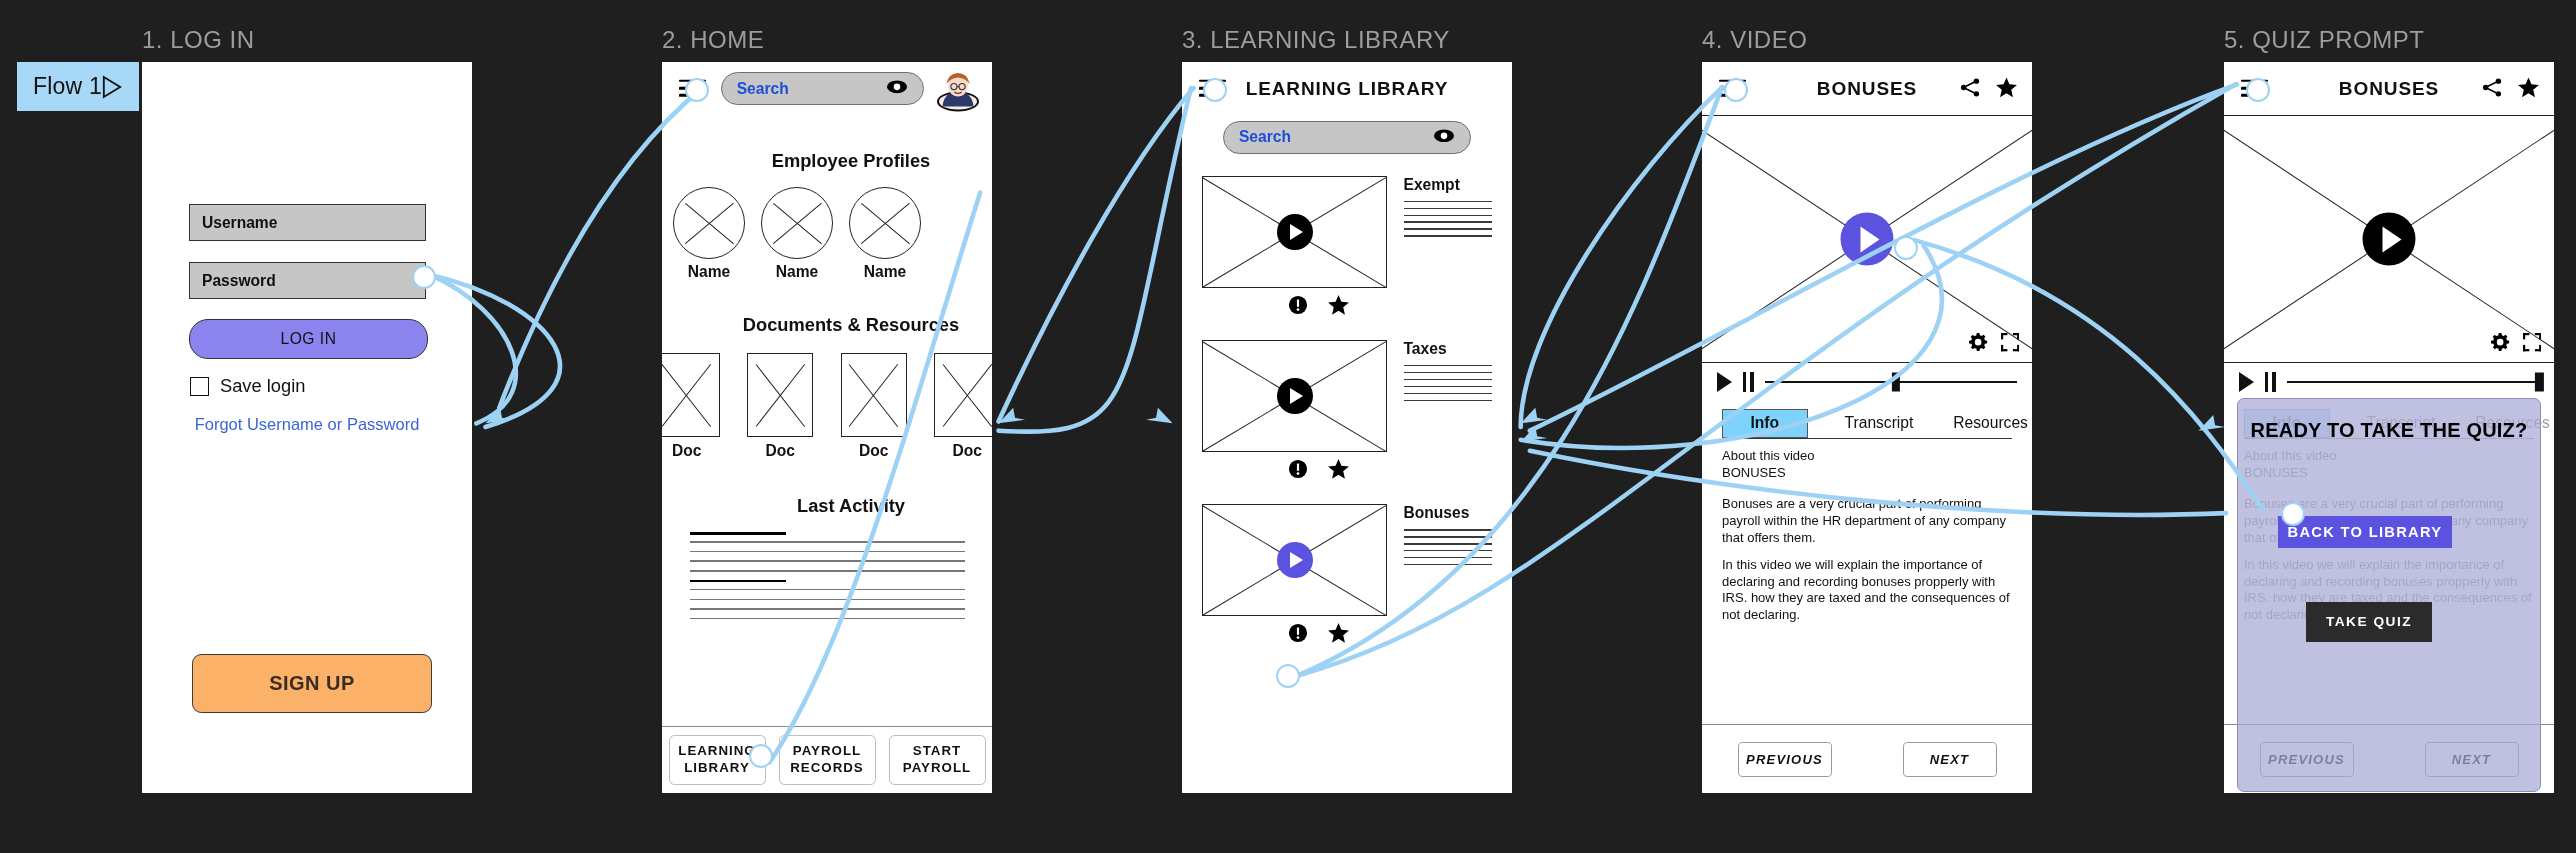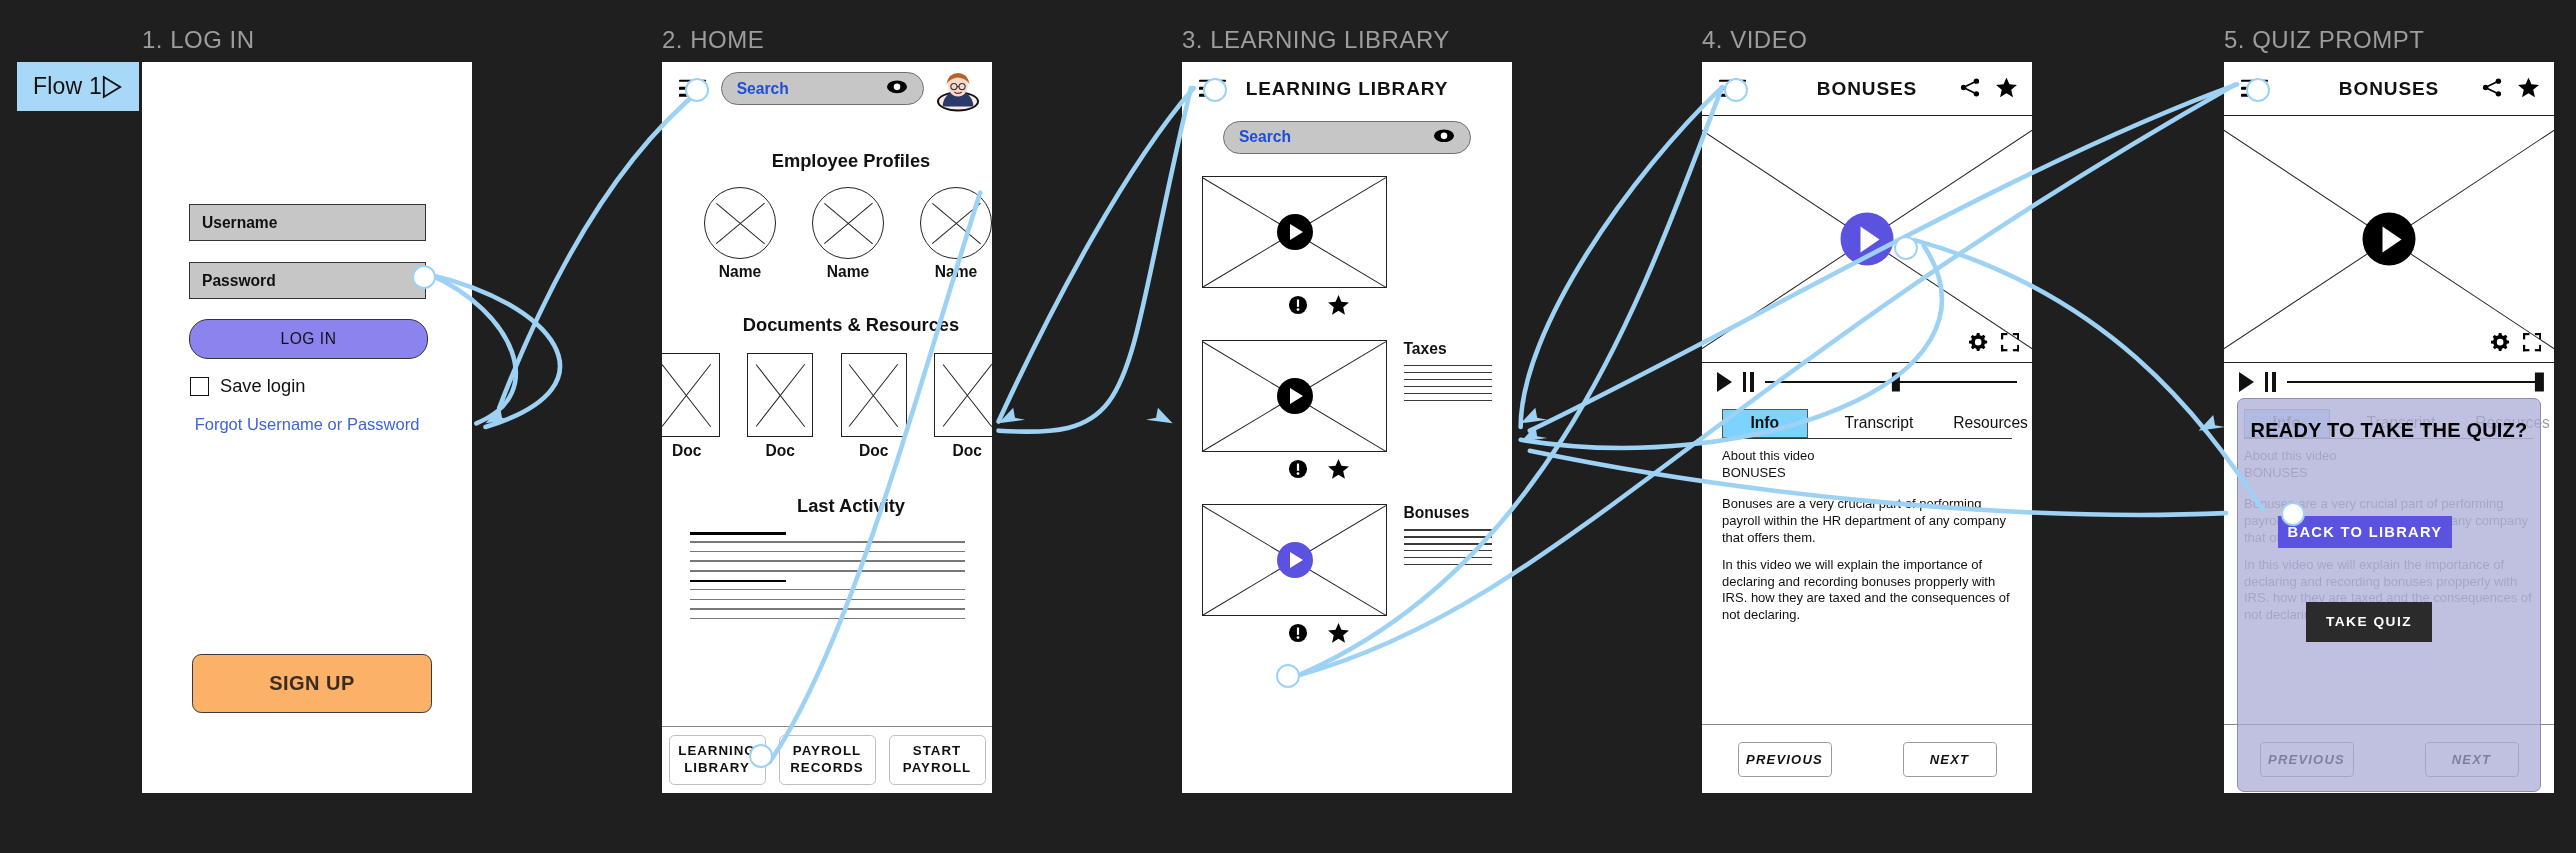--- a/index.html
+++ b/index.html
@@ -37,21 +37,21 @@
   .ham i:nth-child(2){width:27.5px;}
   .ham i:nth-child(3){width:20px;}
   .appbar-title{flex:1;text-align:center;font-weight:bold;font-size:19px;letter-spacing:0.9px;color:#111;}
   .appbar-right{position:absolute;right:14.7px;top:50%;transform:translateY(-50%);display:flex;align-items:center;gap:16.5px;}
 
   .searchbar{margin:5.5px auto 0;width:75%;height:33px;background:#c6c6c6;border:1.4px solid #6f6f6f;border-radius:16.5px;
     display:flex;align-items:center;justify-content:space-between;padding:0 14.7px;box-sizing:border-box;}
   .searchbar .ph{font-weight:bold;font-size:15.6px;color:#1d4ed8;}
 
   .sec-h{text-align:center;font-weight:bold;font-size:18.3px;color:#111;padding-left:48px;}
-  .circ-row{display:flex;justify-content:flex-end;gap:36px;margin-top:14.7px;}
+  .circ-row{display:flex;justify-content:flex-start;gap:16px;margin-top:14.7px;margin-left:11px;}
   .circ{width:70px;height:70px;border-radius:50%;border:1.3px solid #222;position:relative;}
   .circ::before,.circ::after{content:"";position:absolute;left:3.7px;right:3.7px;top:50%;height:1.2px;background:#222;}
   .circ::before{transform:rotate(40deg);}
   .circ::after{transform:rotate(-40deg);}
   .circ-cap{text-align:center;font-weight:bold;font-size:15.6px;margin-top:4.6px;color:#111;}
 
   .doc-row{display:flex;justify-content:center;gap:27.5px;margin-top:16.5px;}
   .doc{width:64px;height:82px;border:1.3px solid #222;position:relative;}
   .doc::before,.doc::after{content:"";position:absolute;left:-7.3px;right:-7.3px;top:50%;height:1px;background:#222;}
   .doc::before{transform:rotate(52deg);}
@@ -304,20 +304,29 @@
           </svg>
       </span>
     </div>
 
     <div class="libcard">
       <div class="thumb">
         <span class="playdot">
             <span class="ptri"></span>
           </span>
       </div>
+      <div class="libmeta">
+        <div class="t">Exempt</div>
+        <div class="ln"></div>
+          <div class="ln"></div>
+          <div class="ln"></div>
+          <div class="ln"></div>
+          <div class="ln"></div>
+          <div class="ln"></div>
+      </div>
     </div>
     <div class="cardicons">
       <span><svg width="20" height="20" viewBox="0 0 22 22">
             <circle cx="11" cy="11" r="10" fill="#000"></circle>
             <rect x="9.8" y="5" width="2.4" height="8" fill="#fff"></rect>
             <circle cx="11" cy="16" r="1.5" fill="#fff"></circle>
           </svg></span>
       <span><svg width="21" height="20" viewBox="0 0 23 22">
             <polygon fill="#000" points="11.5,0 14.7,7.5 23,8.2 16.7,13.6 18.6,21.6 11.5,17.3 4.4,21.6 6.3,13.6 0,8.2 8.3,7.5"></polygon>
           </svg></span>

